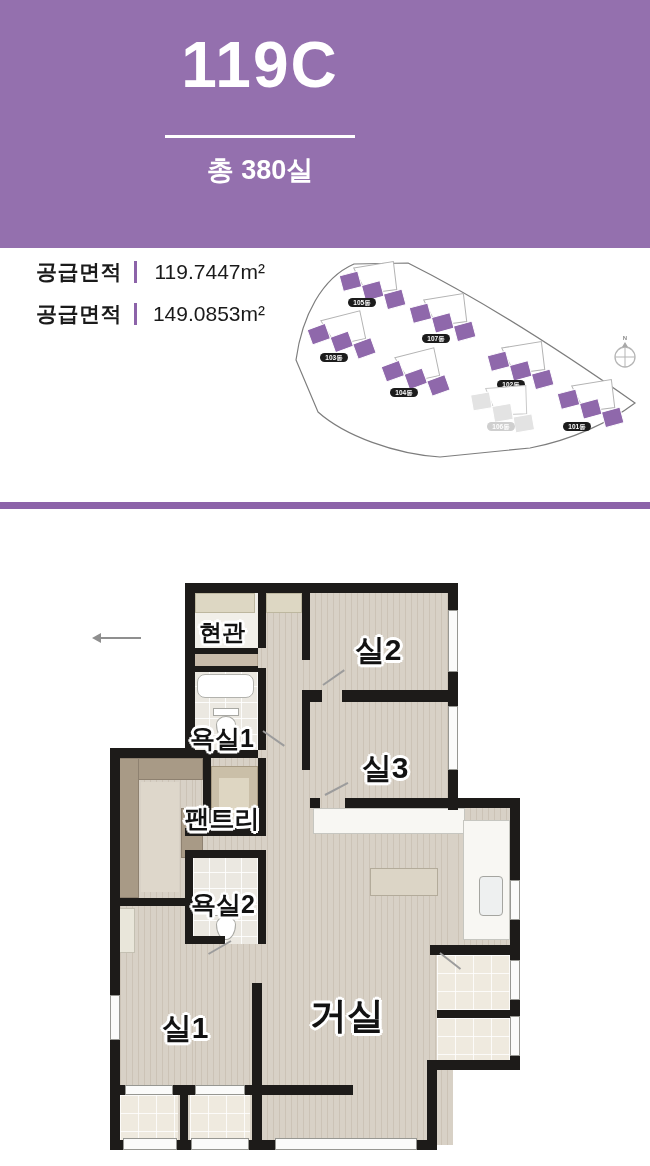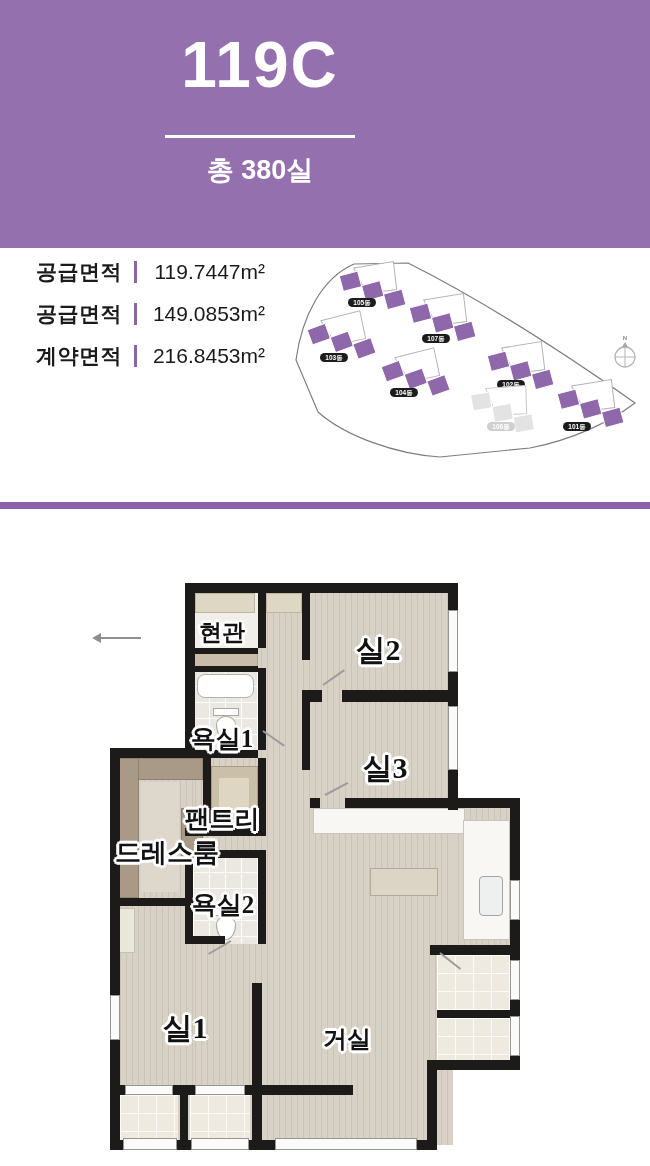--- a/index.html
+++ b/index.html
@@ -15,21 +15,21 @@
   .specs{position:absolute;left:36px;top:251px;width:230px;}
   .spec-row{display:flex;align-items:center;height:42px;}
   .spec-label{width:96px;font-size:21px;font-weight:bold;color:#1a1a1a;letter-spacing:0.5px;}
   .spec-div{width:3px;height:22px;background:#8c63a9;margin:0 10px 0 2px;}
   .spec-value{width:118px;text-align:right;font-size:21px;color:#1a1a1a;}
   
   .siteplan{position:absolute;left:290px;top:250px;width:350px;height:215px;}
   
   .bar{position:absolute;left:0;top:502px;width:650px;height:7px;background:#8c63a9;}
   
-  .fp{position:absolute;left:95px;top:580px;width:440px;height:586px;font-family:Liberation Serif, serif;}
+  .fp{position:absolute;left:95px;top:580px;width:440px;height:586px;}
   .w{position:absolute;background:#1d1b19;z-index:3;}
   .fl{position:absolute;z-index:1;}
   .wood{background:#d8d1c6;background-image:repeating-linear-gradient(90deg,#d8d1c6 0 5px,#ccc3b6 5px 6px);}
   .tile{background:#ebe8e1;background-image:linear-gradient(rgba(255,255,255,.85) 1px,transparent 1px),linear-gradient(90deg,rgba(255,255,255,.85) 1px,transparent 1px);background-size:16px 16px;z-index:2;}
   .balcf{background:#efeadf;background-image:linear-gradient(rgba(255,255,255,.8) 1px,transparent 1px),linear-gradient(90deg,rgba(255,255,255,.8) 1px,transparent 1px);background-size:18px 18px;z-index:2;}
   .fx{position:absolute;box-sizing:border-box;z-index:2;}
   .win{position:absolute;background:#fbfbfa;border:1px solid #979792;box-sizing:border-box;z-index:4;}
   .door{position:absolute;height:2px;background:#9c9c9c;transform-origin:0 50%;z-index:4;}
   .lbl{position:absolute;transform:translate(-50%,-50%);font-weight:800;color:#121212;white-space:nowrap;z-index:6;
        text-shadow:-2px -2px 0 #fff,2px -2px 0 #fff,-2px 2px 0 #fff,2px 2px 0 #fff,-3px 0 0 #fff,3px 0 0 #fff,0 -3px 0 #fff,0 3px 0 #fff;}
@@ -52,25 +52,20 @@
   <div class="specs">
     <div class="spec-row">
       <span class="spec-label">공급면적</span>
       <span class="spec-div"></span>
       <span class="spec-value">119.7447m²</span>
     </div>
     <div class="spec-row">
       <span class="spec-label">공급면적</span>
       <span class="spec-div"></span>
       <span class="spec-value">149.0853m²</span>
-    </div>
-    <div class="spec-row">
-      <span class="spec-label">계약면적</span>
-      <span class="spec-div"></span>
-      <span class="spec-value">216.8453m²</span>
     </div>
   </div>
 
   <div class="siteplan">
     <svg width="350" height="215" viewBox="0 0 350 215">
       <path d="M 6 110 C 12 66, 32 28, 64 14 L 118 13 C 172 40, 244 82, 345 153 C 320 172, 282 190, 240 198 L 150 207 C 105 204, 55 186, 28 162 Z" fill="none" stroke="#7d7d7d" stroke-width="1.2"></path>
 
       <g transform="translate(82,40) rotate(-15)">
         <path d="M -12 -26 L 28 -22 L 24 6 L -6 2 Z" fill="#fff" stroke="#b3b3b3" stroke-width="1"></path>
         <rect x="-28" y="-22" width="19" height="16" fill="#8f68ab" stroke="#fff" stroke-width="1"></rect>
@@ -233,19 +228,18 @@
     <div class="door" style="left:345px;top:372px;width:26px;transform:rotate(38deg)"></div>
 
     <div class="arrow-line"></div>
     <div class="arrow-head"></div>
 
     <div class="lbl" style="left:127px;top:52px;font-size:23px">현관</div>
     <div class="lbl" style="left:283px;top:70px;font-size:30px">실2</div>
     <div class="lbl" style="left:127px;top:158px;font-size:25px">욕실1</div>
     <div class="lbl" style="left:290px;top:188px;font-size:30px">실3</div>
     <div class="lbl" style="left:127px;top:238px;font-size:25px">팬트리</div>
-    <div class="lbl" style="left:72px;top:272px;font-size:26px">드레스룸</div>
     <div class="lbl" style="left:128px;top:324px;font-size:25px">욕실2</div>
     <div class="lbl" style="left:90px;top:448px;font-size:30px">실1</div>
-    <div class="lbl" style="left:252px;top:459px;font-size:24px">거실</div>
+    <div class="lbl" style="left:252px;top:436px;font-size:37px">거실</div>
   </div>
 
 </div>
 
 </body></html>

